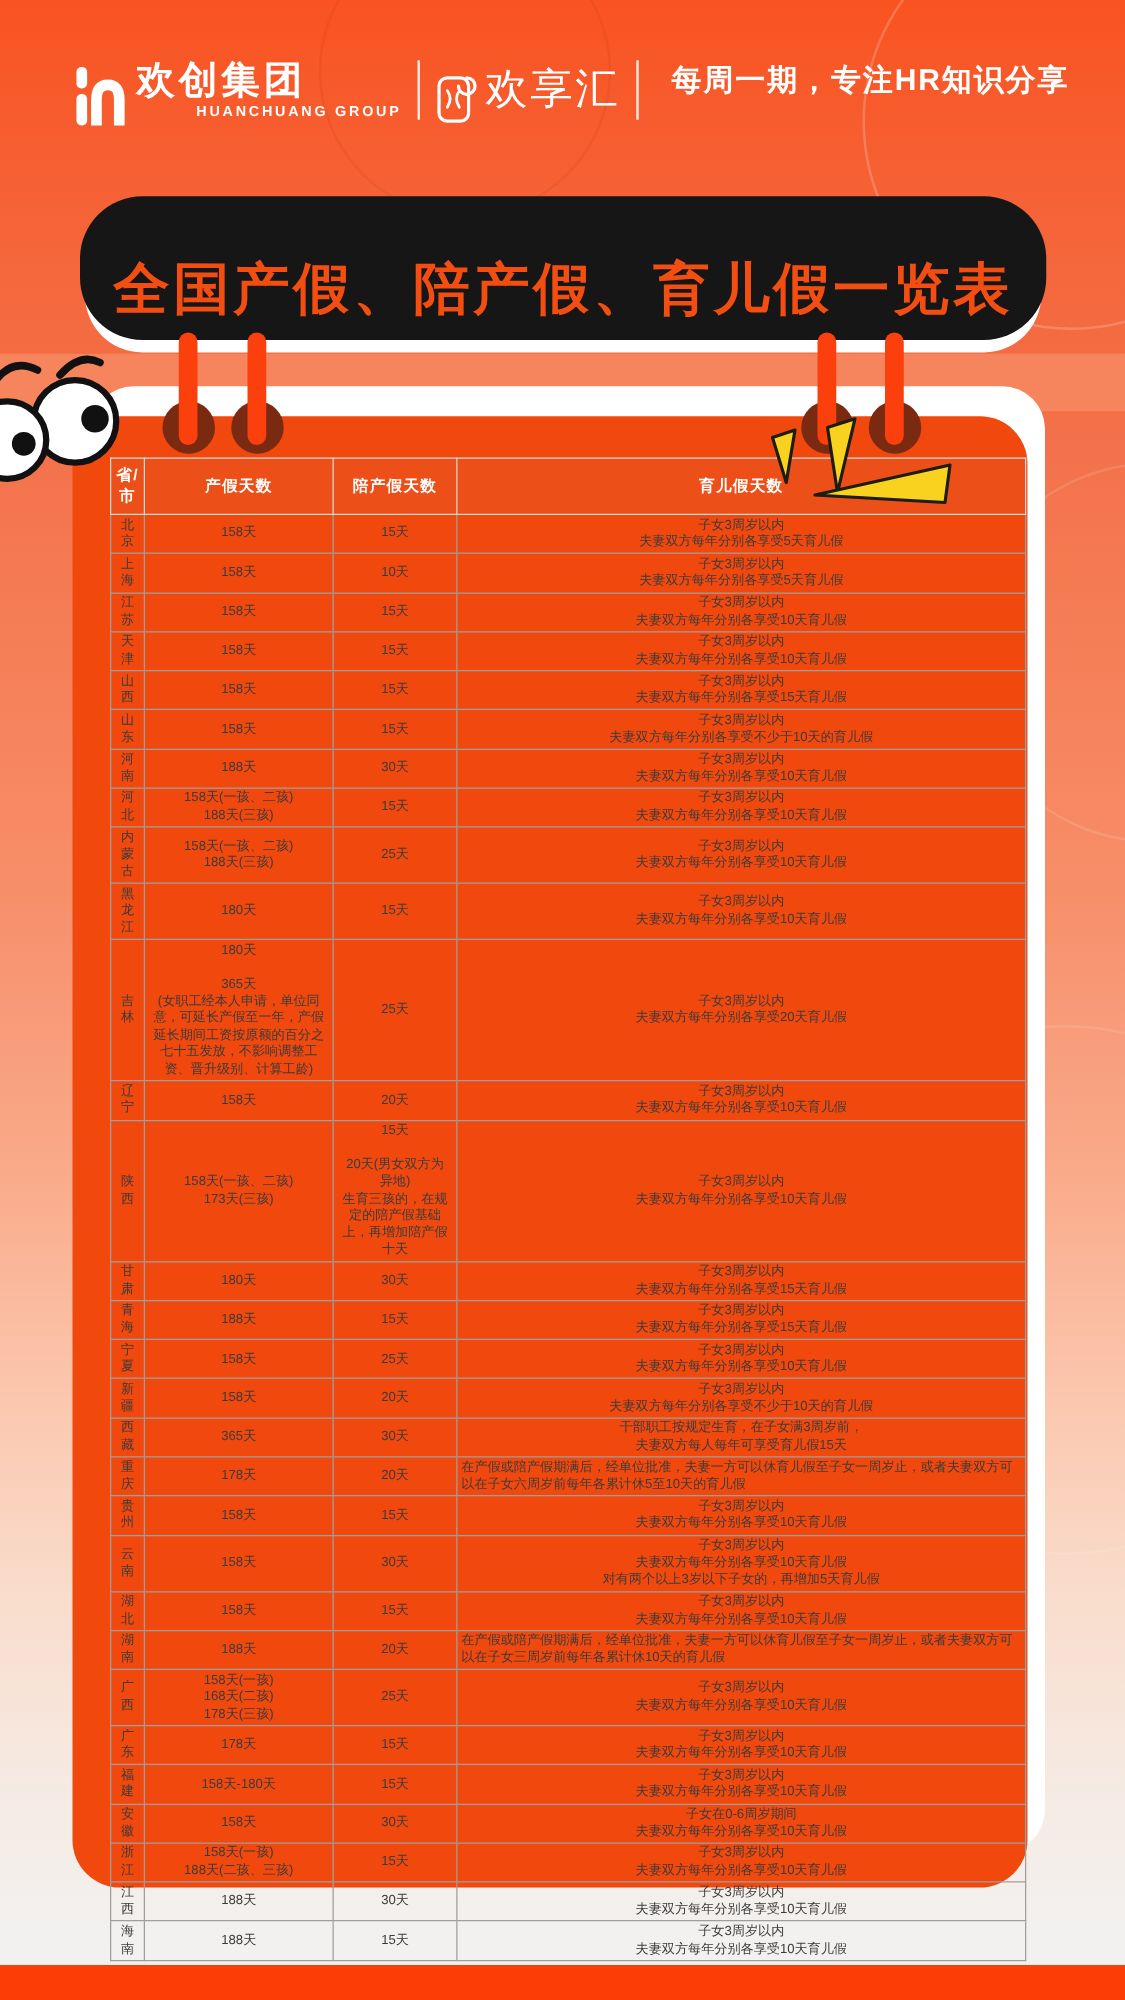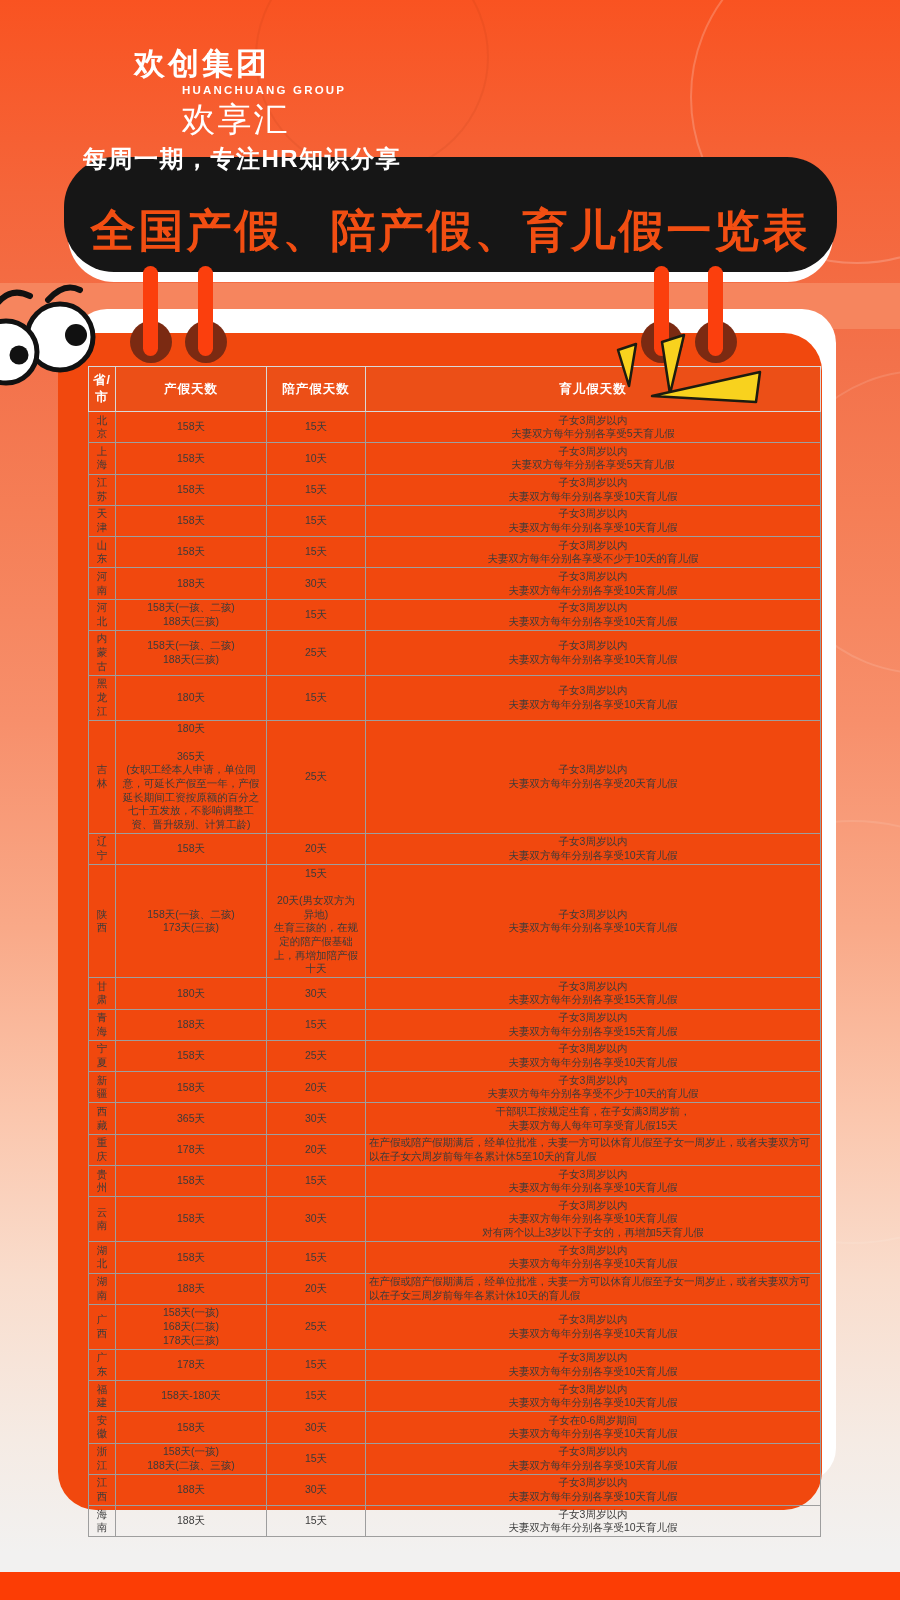--- a/index.html
+++ b/index.html
@@ -9,21 +9,21 @@
     background:linear-gradient(180deg,#f95321 0%,#f5653a 12%,#f3714a 22%,#f57e56 32%,#f78f6b 45%,#f9a988 58%,#fbc7ae 70%,#f9ddcd 80%,#f5ebe4 90%,#f2f1f0 97%,#f2f1f0 100%);
   }
   
   .bg-circle{position:absolute;border-radius:50%;pointer-events:none;}
   .ring1{left:690px;top:-70px;width:330px;height:330px;border:2px solid rgba(255,255,255,.20);}
   .ring2{left:770px;top:370px;width:300px;height:300px;border:2px solid rgba(255,255,255,.12);}
   .ring3{left:255px;top:-60px;width:230px;height:230px;border:2px solid rgba(120,30,0,.07);}
   .ring4{left:640px;top:820px;width:420px;height:420px;border:2px solid rgba(255,255,255,.10);}
 
   
-  .top-header{position:absolute;left:70px;top:48px;height:70px;display:flex;align-items:center;color:#fff;z-index:5;flex-direction:column;}
+  .top-header{position:absolute;left:60px;top:48px;height:70px;display:flex;color:#fff;z-index:5;}
   .h-logo{width:40px;height:58px;}
   .brand-text{margin-left:9px;line-height:1;}
   .brand-cn{font-size:31px;font-weight:900;letter-spacing:3px;}
   .brand-en{font-size:11.5px;letter-spacing:2.2px;margin-top:6px;font-weight:700;padding-left:48px;}
   .v-divider{width:2px;height:48px;background:rgba(255,255,255,.85);border-radius:1px;margin:0 13px;}
   .scroll-logo{width:34px;height:58px;margin-right:5px;}
   .channel-cn{font-size:34px;font-weight:400;letter-spacing:2px;}
   .tagline{font-size:24px;font-weight:700;letter-spacing:1.5px;margin-left:13px;}
 
   
@@ -172,20 +172,27 @@
 夫妻双方每年分别各享受10天育儿假</td>
           </tr>
           <tr>
             <td>天津</td>
             <td>158天</td>
             <td>15天</td>
             <td>子女3周岁以内
 夫妻双方每年分别各享受10天育儿假</td>
           </tr>
           <tr>
+            <td>山西</td>
+            <td>158天</td>
+            <td>15天</td>
+            <td>子女3周岁以内
+夫妻双方每年分别各享受15天育儿假</td>
+          </tr>
+          <tr>
             <td>山东</td>
             <td>158天</td>
             <td>15天</td>
             <td>子女3周岁以内
 夫妻双方每年分别各享受不少于10天的育儿假</td>
           </tr>
           <tr>
             <td>河南</td>
             <td>188天</td>
             <td>30天</td>

